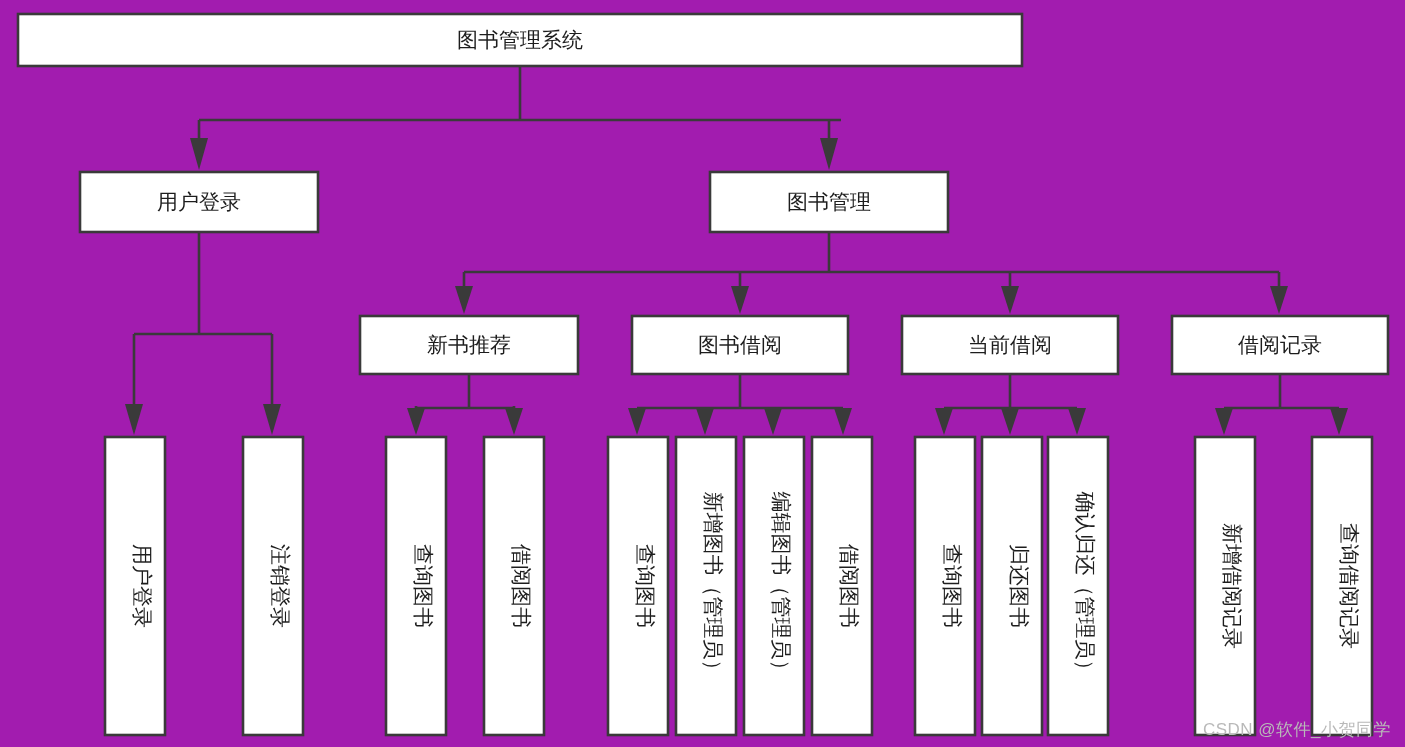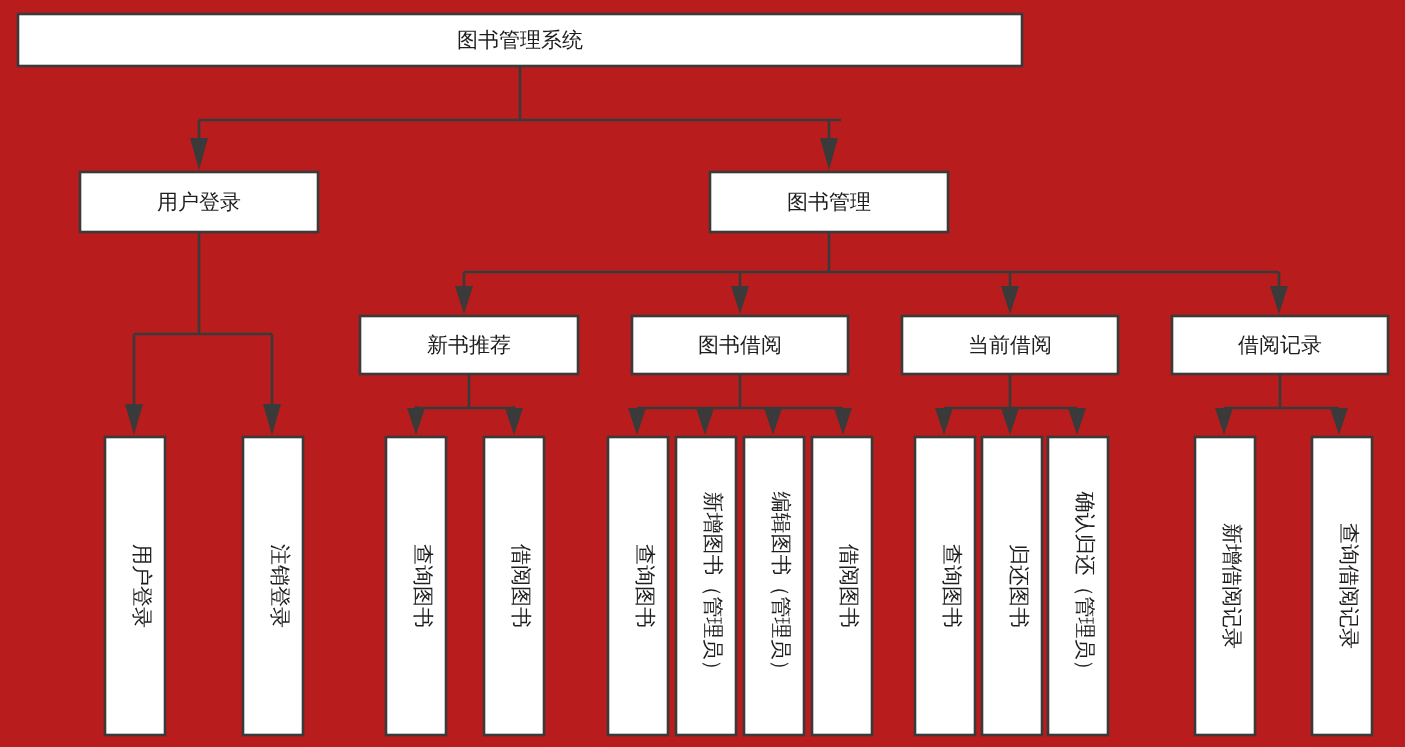--- a/index.html
+++ b/index.html
@@ -10,21 +10,21 @@
   body {
     width: 1405px;
     height: 747px;
     overflow: hidden;
     font-family: "Liberation Sans", "DejaVu Sans", sans-serif;
   }
   #diagram-root {
     position: relative;
     width: 1405px;
     height: 747px;
-    background: #b91c1c;
+    background: #a21caf;
   }
   svg#flow-svg {
     position: absolute;
     top: 0;
     left: 0;
     width: 1405px;
     height: 747px;
   }
   .node-box {
     fill: #ffffff;
@@ -215,14 +215,15 @@
       <rect class="node-box" x="1195" y="437" width="60" height="298"></rect>
       <text class="node-label-vertical" x="1225" y="586" transform="rotate(90 1225 586)">新增借阅记录</text>
     </g>
     <g>
       <rect class="node-box" x="1312" y="437" width="60" height="298"></rect>
       <text class="node-label-vertical" x="1342" y="586" transform="rotate(90 1342 586)">查询借阅记录</text>
     </g>
 
   </svg>
 
+  <div class="watermark-text">CSDN @软件_小贺同学</div>
 
 </div>
 
 </body></html>

